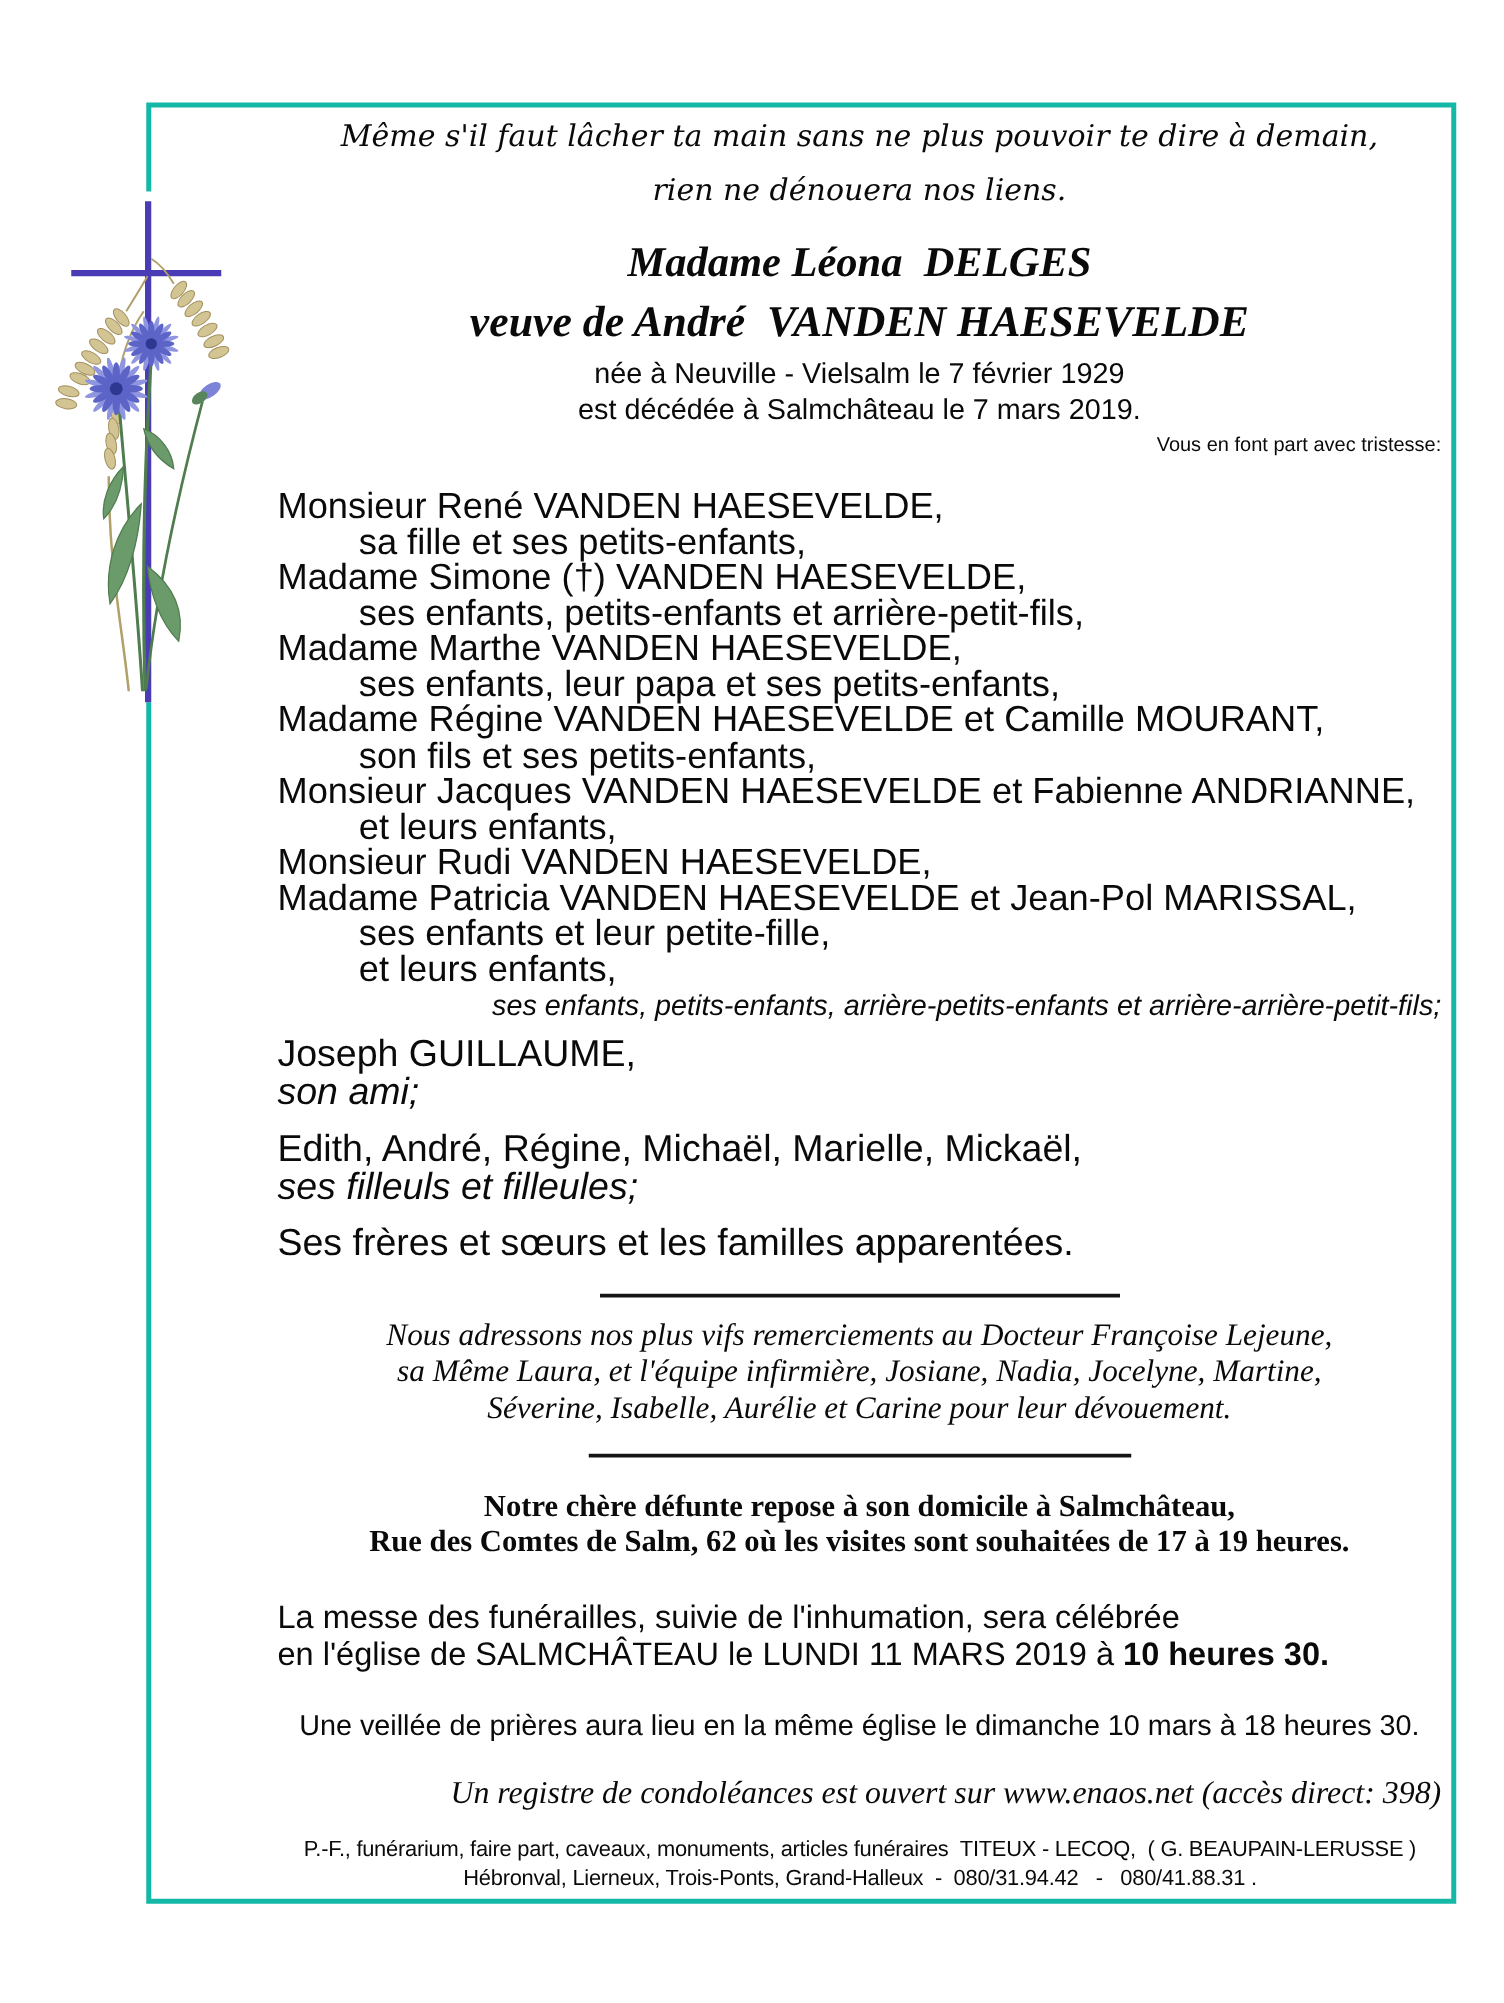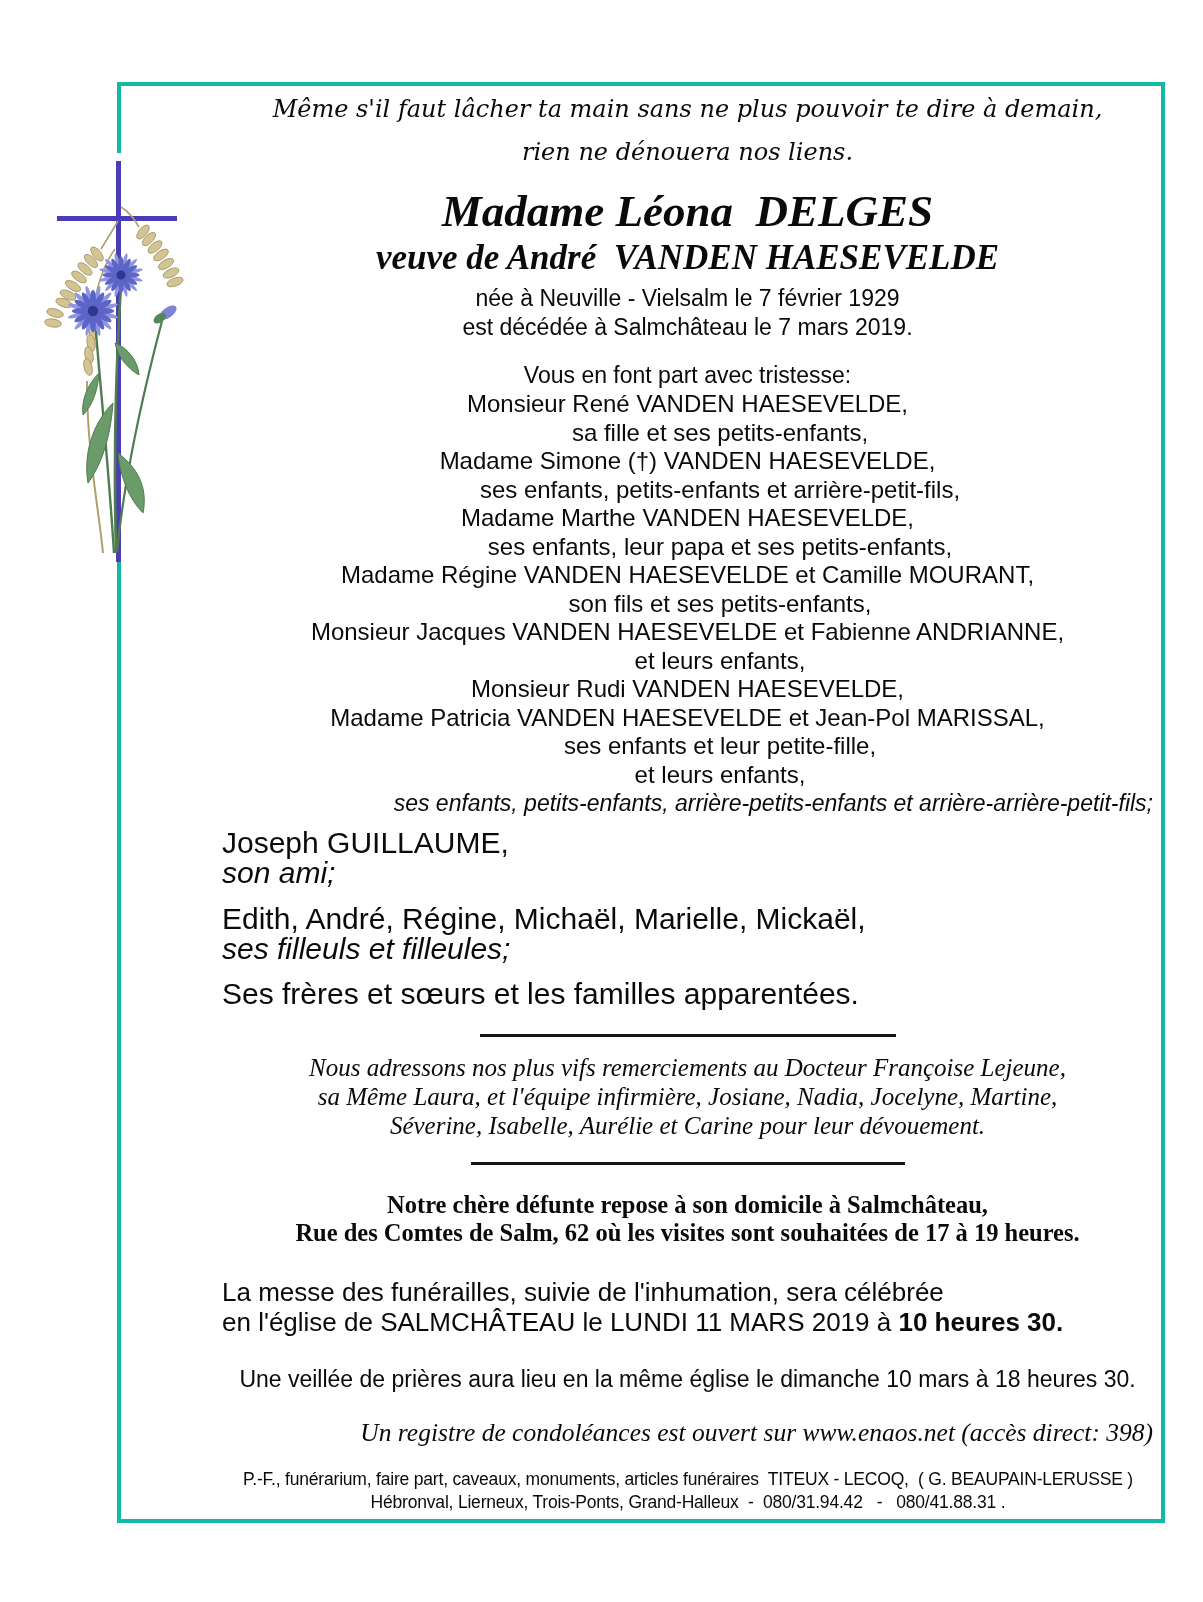--- a/index.html
+++ b/index.html
@@ -6,26 +6,26 @@
   .page{position:relative;width:1203px;height:1602px;background:#ffffff;overflow:hidden;
         font-family:"Liberation Sans","DejaVu Sans",sans-serif;color:#0a0a0a;}
   .frame{position:absolute;left:117px;top:82px;width:1048px;height:1441px;
          border:4px solid #14b8a6;box-sizing:border-box;
          padding:0 8px 0 101px;z-index:1;}
   .artwork{position:absolute;left:43px;top:153px;width:154px;height:409px;z-index:3;}
   .pre{white-space:pre-wrap;}
   .quote{margin-top:2px;font-family:"DejaVu Serif","Liberation Serif",serif;
          font-style:italic;font-size:24px;line-height:43px;text-align:center;}
   .title{margin-top:12px;font-family:"Liberation Serif","DejaVu Serif",serif;
-         font-style:italic;font-weight:bold;font-size:45px;line-height:50px;text-align:center;}
+         font-style:italic;font-weight:bold;font-size:34px;line-height:50px;text-align:center;}
   .subtitle{font-family:"Liberation Serif","DejaVu Serif",serif;font-style:italic;
          font-weight:bold;font-size:35px;line-height:44px;text-align:center;}
   .birthdeath{margin-top:4px;font-size:23px;line-height:29px;text-align:center;}
-  .intro{margin-top:19px;font-size:23px;line-height:29px;text-align:center;}
-  .family{font-size:24px;line-height:28.5px;text-align:center;}
+  .intro{font-size:16px;line-height:29px;text-align:right;}
+  .family{margin-top:20px;font-size:29px;line-height:28.5px;}
   .fam-line{white-space:pre-wrap;}
   .fam-line.indent{padding-left:65px;}
   .relations{font-size:23px;line-height:28.5px;font-style:italic;text-align:right;}
   .mourner-row{display:flex;justify-content:space-between;align-items:baseline;
          font-size:30px;line-height:30px;flex-direction:column;}
   .mourner-row .right{font-style:italic;}
   .row1{margin-top:10px;} .row2{margin-top:16px;} .row3{margin-top:15px;}
   .divider{height:3px;background:#141414;margin-left:auto;margin-right:auto;}
   .divider1{width:416px;margin-top:25px;}
   .divider2{width:434px;margin-top:22px;}

